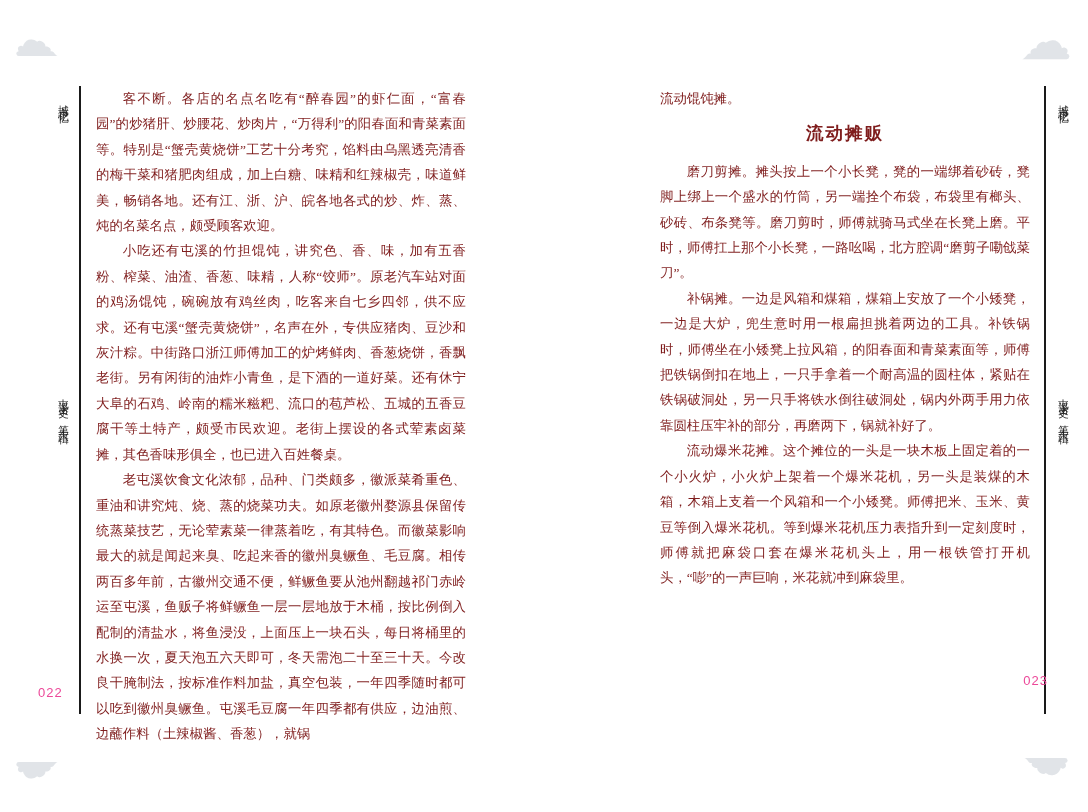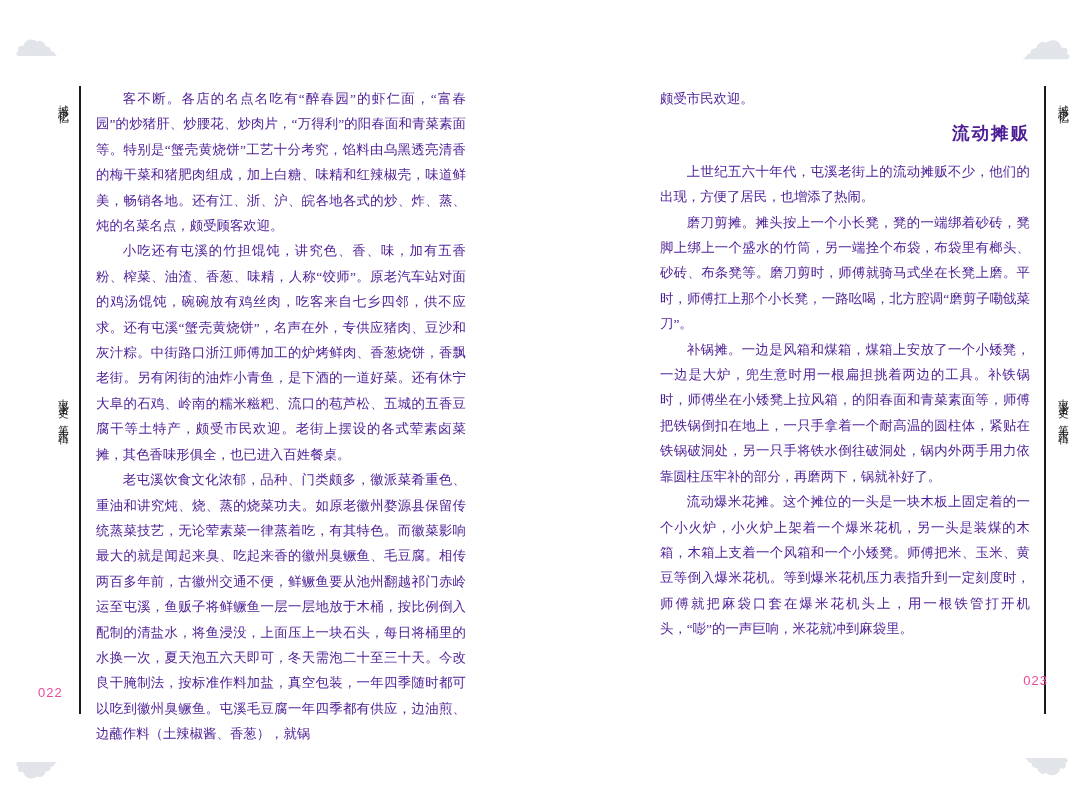--- a/index.html
+++ b/index.html
@@ -85,33 +85,33 @@
 
   
   .col {
     position: absolute;
     top: 86px;
     width: 370px;
     font-size: 13.4px;
     line-height: 25.4px;
     text-align: justify;
     text-justify: inter-ideograph;
-    color: #4c1d95;
+    color: #7f1d1d;
   }
   .leaf-left .col  { left: 96px; }
   .leaf-right .col { left: 116px; }
 
   .col p {
     margin: 0;
     text-indent: 2em;
   }
   .col p.noindent { text-indent: 0; }
 
   .section-head {
-    text-align: right;
+    text-align: center;
     font-size: 17.5px;
     font-weight: bold;
     letter-spacing: 2px;
     margin: 10px 0 12px 0;
     text-indent: 0;
     font-family: "Liberation Serif", "DejaVu Serif", serif;
   }
 </style>
 </head>
 <body>
@@ -140,22 +140,21 @@
 
   <div class="leaf leaf-right">
     <div class="vrule"></div>
 
     <div class="side-title top">城市记忆</div>
     <div class="side-title bottom">屯溪文史·第十六辑</div>
 
     <div class="folio folio-right">023</div>
 
     <div class="col">
-      <p class="noindent">颇受市民欢迎。</p>
+      <p class="noindent">流动馄饨摊。</p>
       <h2 class="section-head">流动摊贩</h2>
-      <p>上世纪五六十年代，屯溪老街上的流动摊贩不少，他们的出现，方便了居民，也增添了热闹。</p>
       <p>磨刀剪摊。摊头按上一个小长凳，凳的一端绑着砂砖，凳脚上绑上一个盛水的竹筒，另一端拴个布袋，布袋里有榔头、砂砖、布条凳等。磨刀剪时，师傅就骑马式坐在长凳上磨。平时，师傅扛上那个小长凳，一路吆喝，北方腔调“磨剪子嘞戗菜刀”。</p>
       <p>补锅摊。一边是风箱和煤箱，煤箱上安放了一个小矮凳，一边是大炉，兜生意时用一根扁担挑着两边的工具。补铁锅时，师傅坐在小矮凳上拉风箱，的阳春面和青菜素面等，师傅把铁锅倒扣在地上，一只手拿着一个耐高温的圆柱体，紧贴在铁锅破洞处，另一只手将铁水倒往破洞处，锅内外两手用力依靠圆柱压牢补的部分，再磨两下，锅就补好了。</p>
       <p>流动爆米花摊。这个摊位的一头是一块木板上固定着的一个小火炉，小火炉上架着一个爆米花机，另一头是装煤的木箱，木箱上支着一个风箱和一个小矮凳。师傅把米、玉米、黄豆等倒入爆米花机。等到爆米花机压力表指升到一定刻度时，师傅就把麻袋口套在爆米花机头上，用一根铁管打开机头，“嘭”的一声巨响，米花就冲到麻袋里。</p>
     </div>
   </div>
 
 </div>
 
 </body></html>

